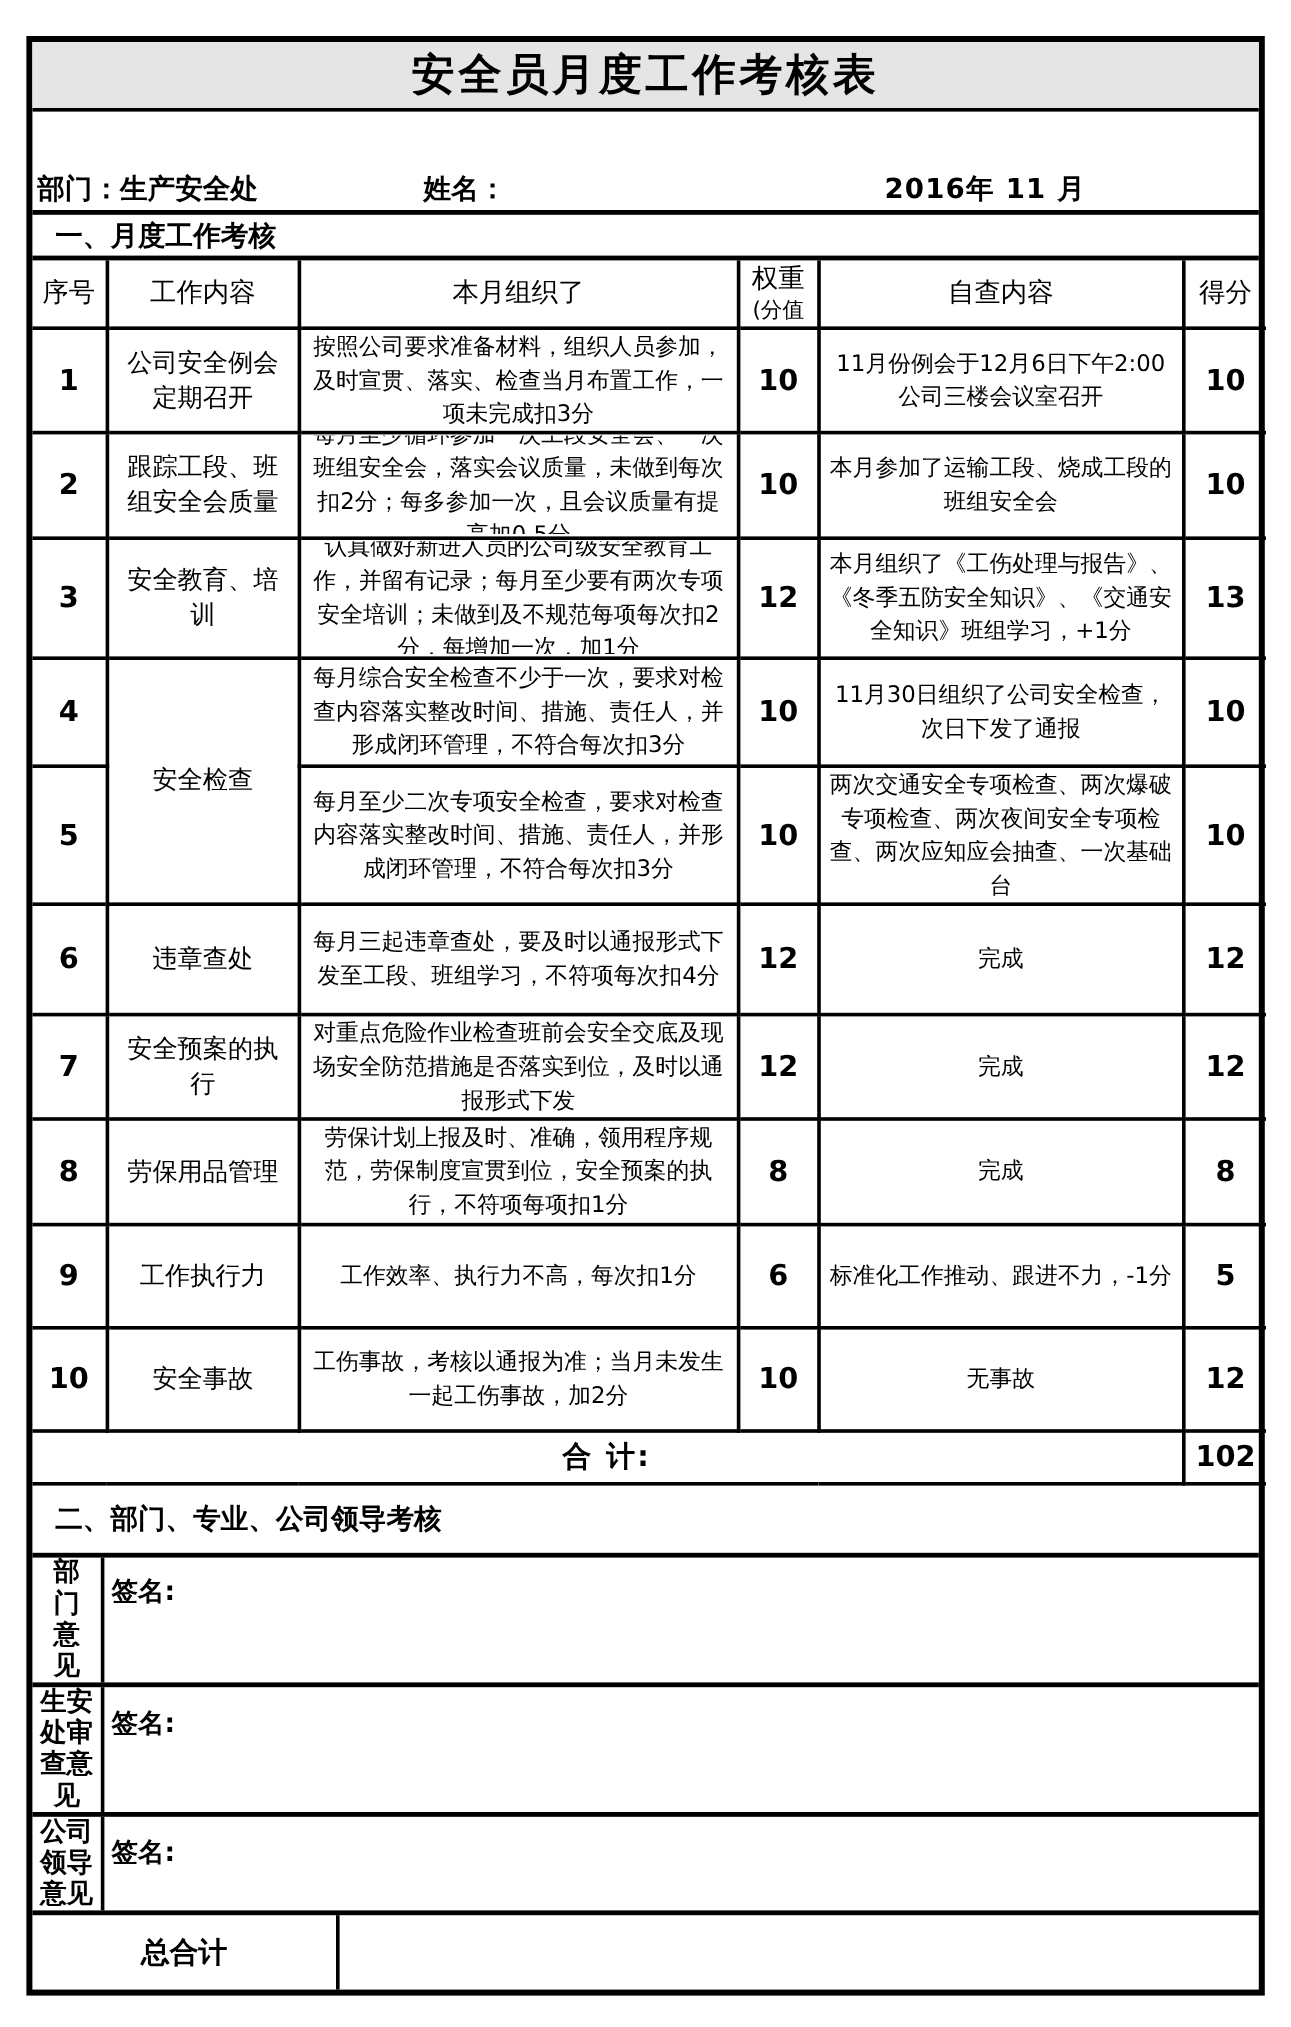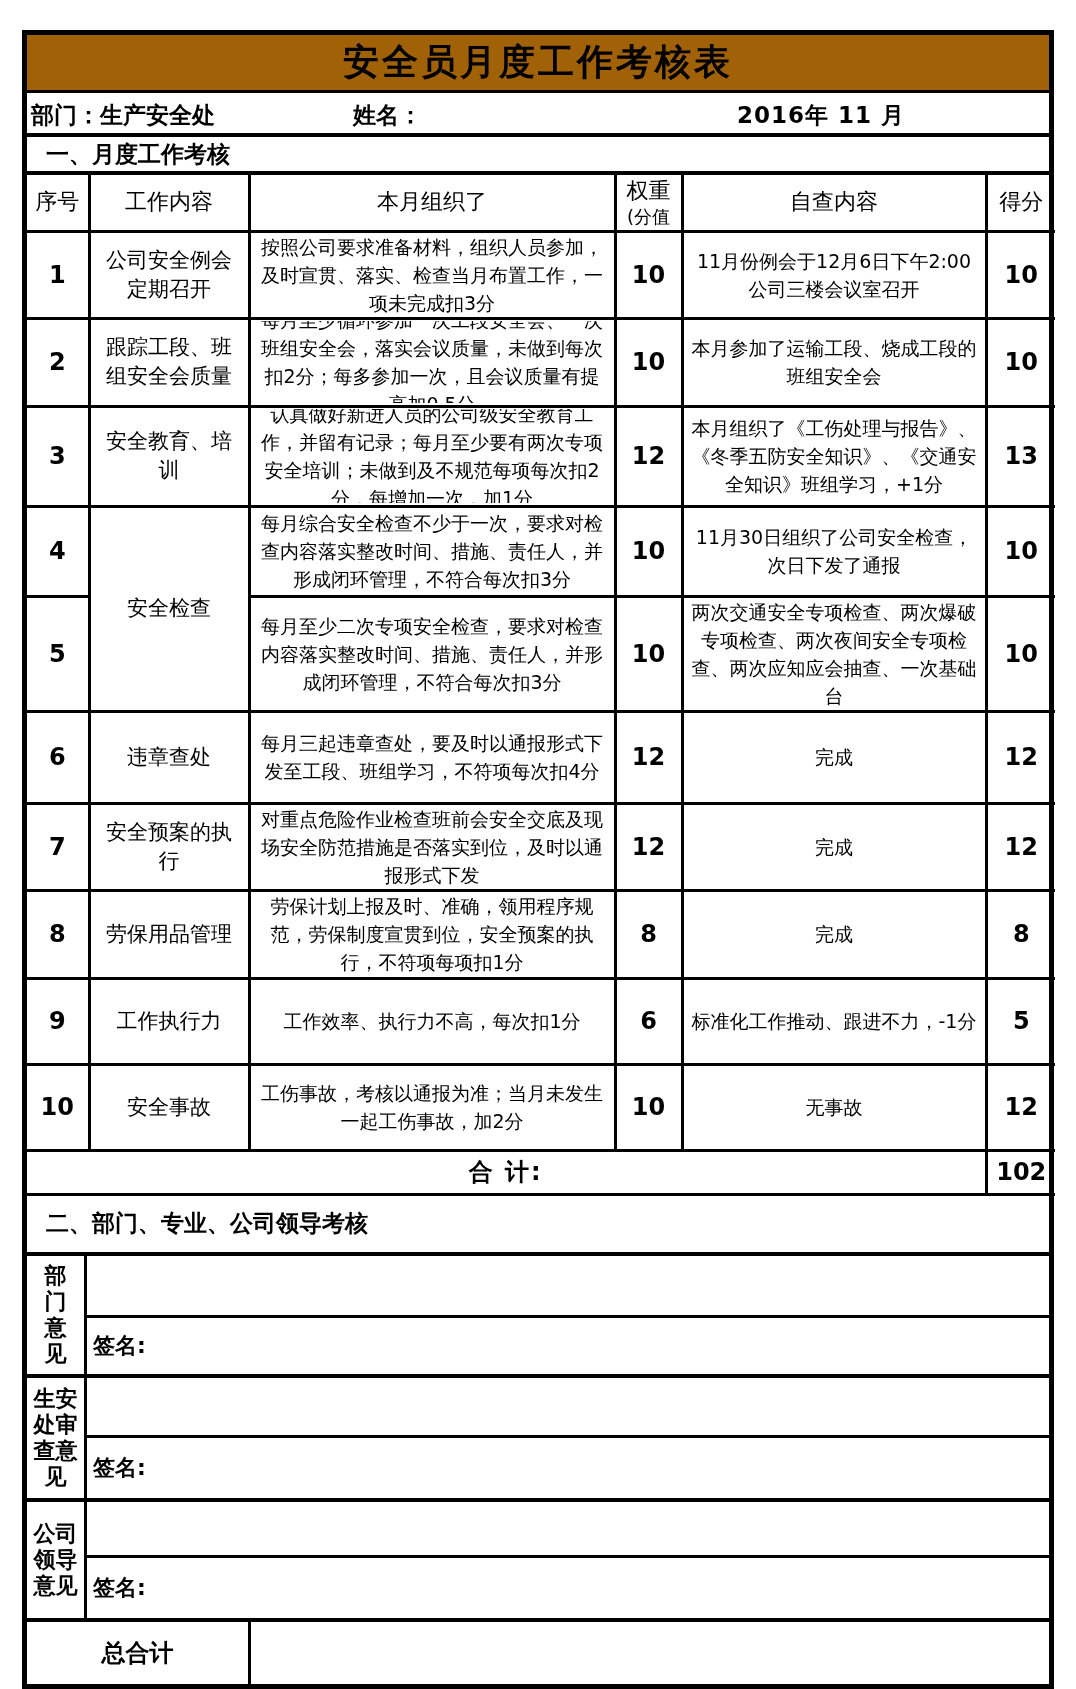--- a/index.html
+++ b/index.html
@@ -8,26 +8,26 @@
     width:1076px; height:1689px; position:relative;
     font-family:"DejaVu Sans","Liberation Sans",sans-serif;
     color:#000;
   }
   .sheet {
     position:absolute; left:22px; top:30px; width:1032px;
     border:5px solid #000; background:#fff;
   }
   
   .title-bar {
-    height:58px; background:#a16207; border-bottom:3px solid #000;
+    height:58px; background:#e5e5e5; border-bottom:3px solid #000;
     display:flex; align-items:center; justify-content:center;
     font-size:36px; font-weight:bold; letter-spacing:3px;
   }
   
-  .info-row { height:44px; position:relative; border-bottom:4px solid #000; font-size:23px; font-weight:bold; }
+  .info-row { height:44px; position:relative; border-bottom:4px solid #000; font-size:23px; font-weight:bold;margin-top:42px; }
   .info-dept { position:absolute; left:4px;  top:7px; }
   .info-name { position:absolute; left:326px; top:7px; }
   .info-date { position:absolute; left:710px; top:7px; letter-spacing:1px; }
   
   .sec-heading {
     height:38px; display:flex; align-items:center; padding-left:19px;
     font-size:23px; font-weight:bold; border-bottom:4px solid #000;
   }
   .s2-heading { height:60px; border-bottom:4px solid #000; }
   
@@ -58,32 +58,32 @@
   .total-label { font-size:24px; font-weight:bold; letter-spacing:2px;margin-top:11px; }
   .total-value { font-size:24px; font-weight:bold; }
   
   .block { display:flex; border-bottom:4px solid #000; align-items:stretch; }
   .block-label {
     width:60px; border-right:3px solid #000; flex:none;
     display:flex; align-items:center; justify-content:center;
     font-size:22px; font-weight:bold; line-height:26px;
     white-space:pre-line; text-align:center;
   }
-  .block-body { flex:1; display:flex; flex-direction:column;border-radius:30px; }
+  .block-body { flex:1; display:flex; flex-direction:row;border-radius:30px; }
   .block-comment { border-bottom:3px solid #000; }
   .c1 { height:62px; } .c2 { height:60px; } .c3 { height:56px; }
   .block-sign {
     display:flex; align-items:center; padding-left:6px;
     font-size:22px; font-weight:bold;
   }
   .g1 { height:56px; } .g2 { height:60px; } .g3 { height:60px; }
   
   .grand { display:flex; height:62px; }
   .grand-label {
-    width:224px; border-right:3px solid #000; flex:none;
+    width:256px; border-right:3px solid #000; flex:none;
     display:flex; align-items:center; justify-content:center;
     font-size:24px; font-weight:bold;
   }
   .grand-value { flex:1; }
 </style>
 </head>
 <body>
 
 <div class="sheet">
 

